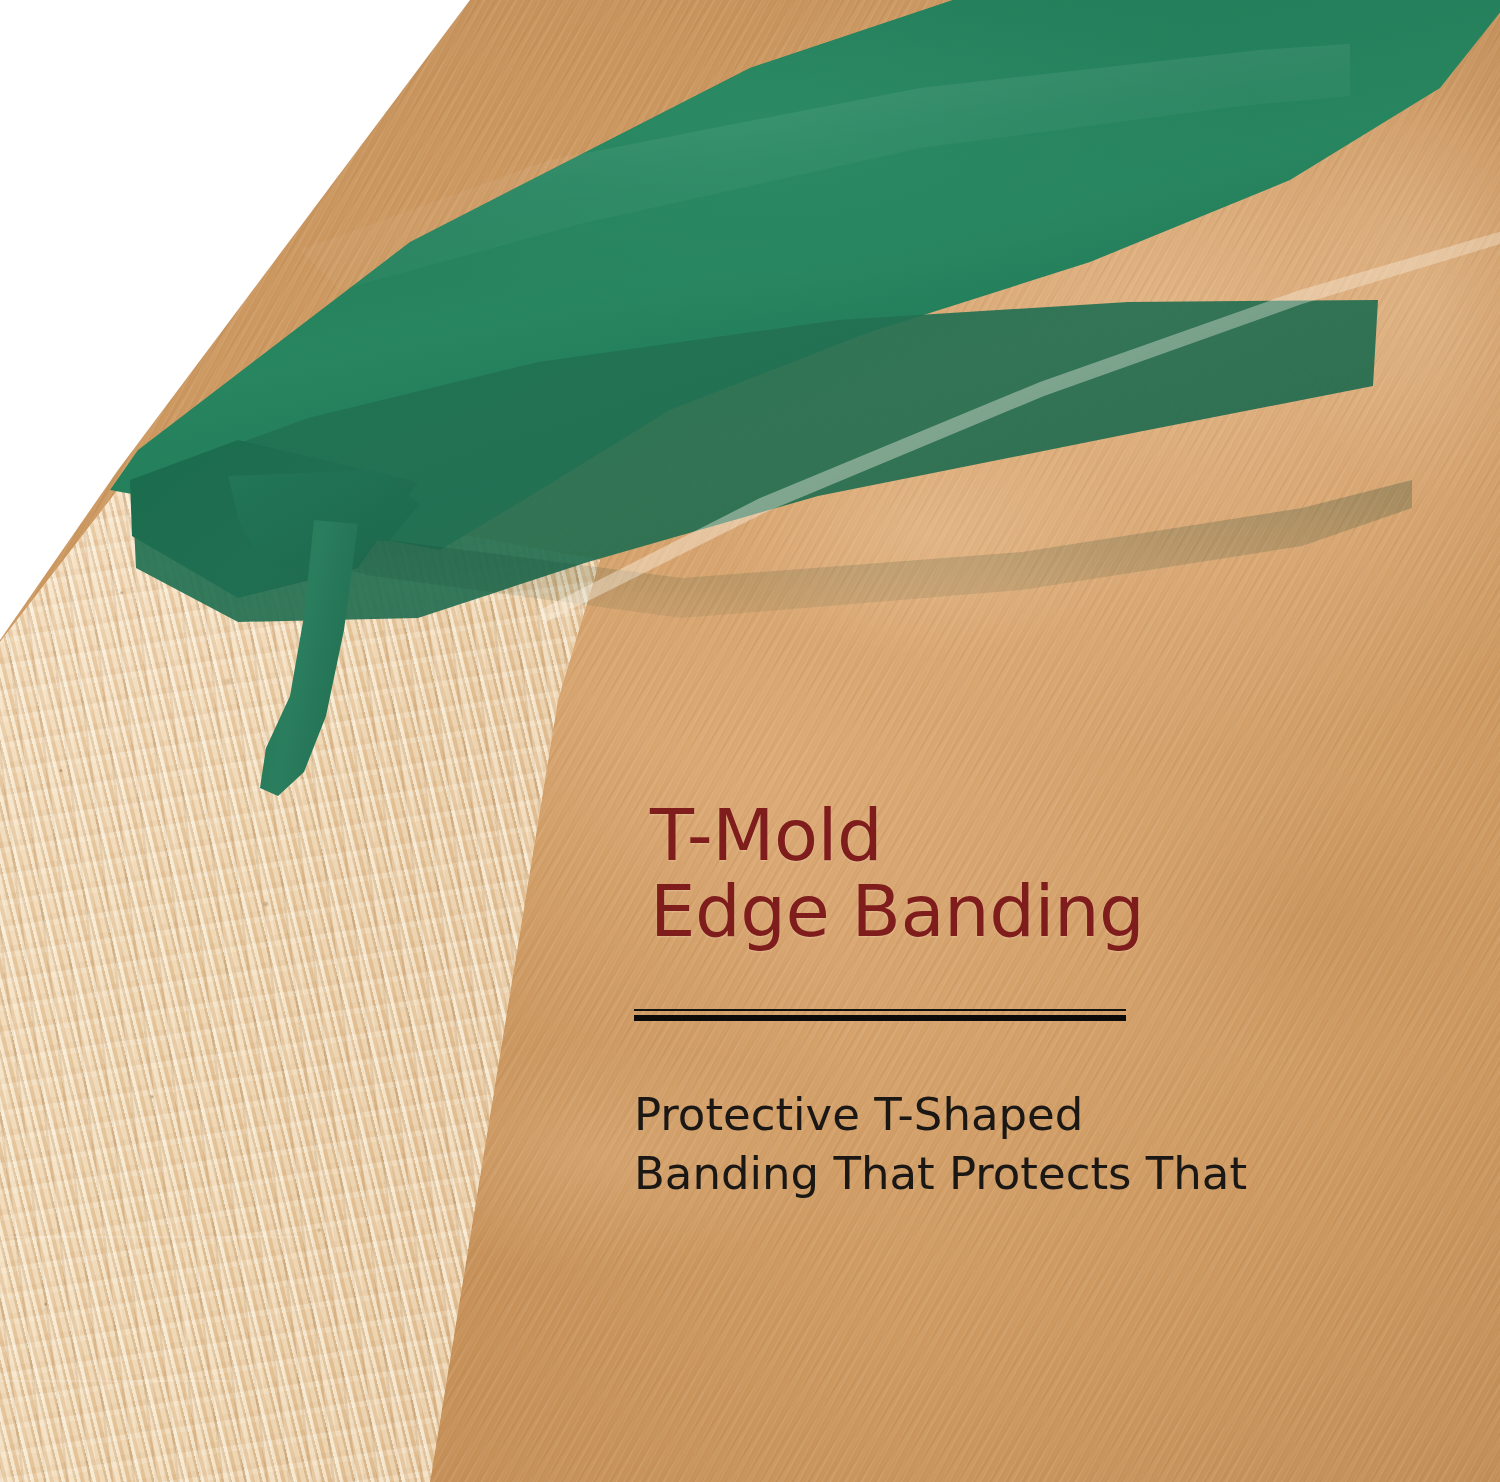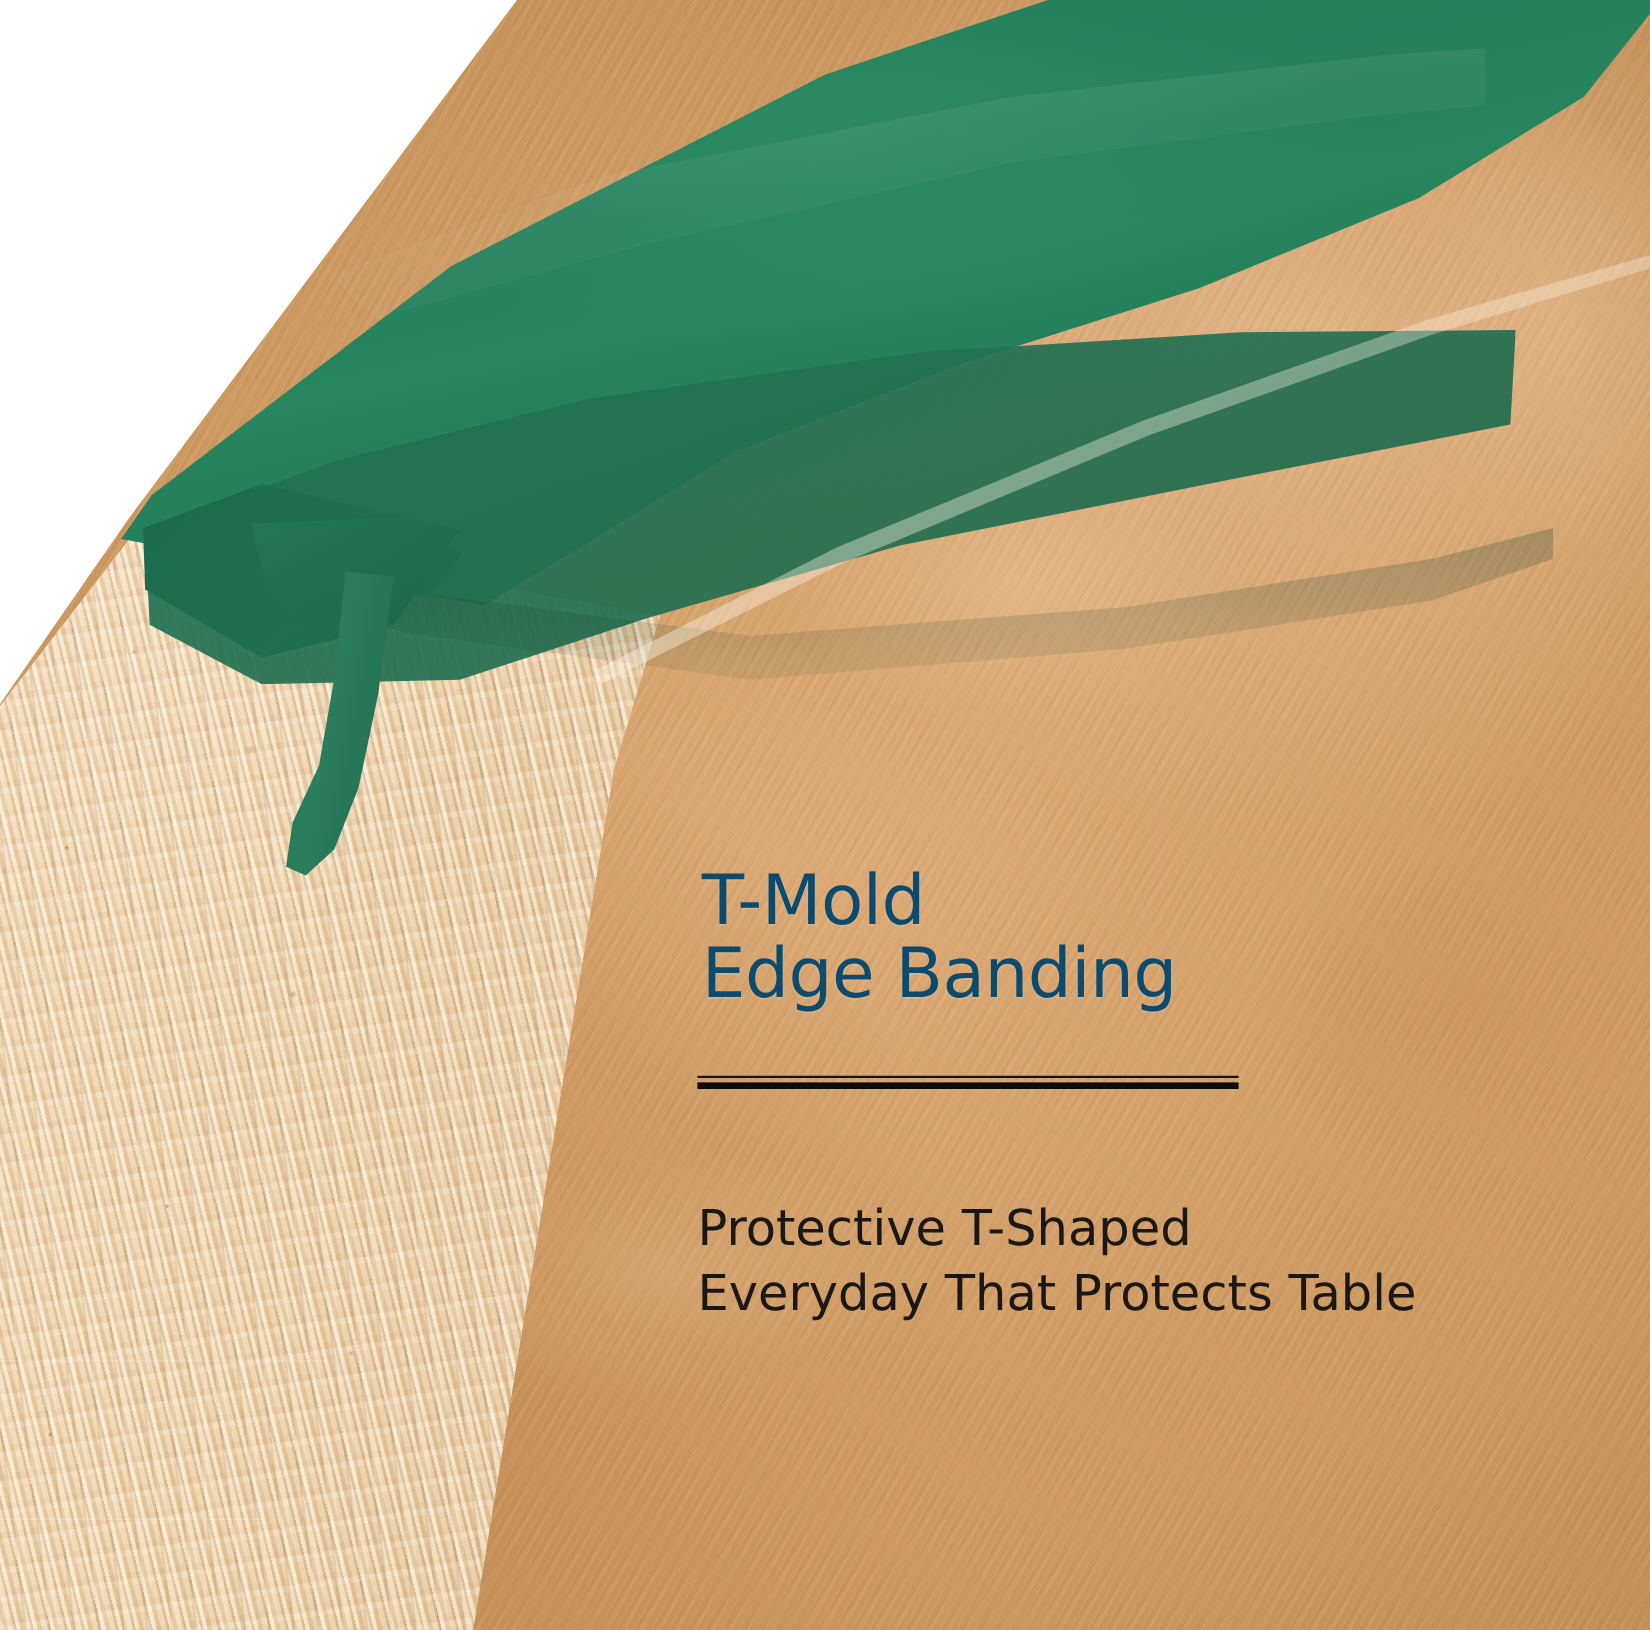--- a/index.html
+++ b/index.html
@@ -351,25 +351,25 @@
   .copy {
     position: absolute;
     left: 634px;
     top: 782px;
     width: 790px;
   }
 
   .headline {
     font-family: "DejaVu Sans", sans-serif;
     font-weight: 400;
-    font-size: 63px;
+    font-size: 72px;
     line-height: 1.05;
     letter-spacing: -0.5px;
-    color: #0c4a6e;
-    margin: 4px;
+    color: #7f1d1d;
+    margin: 16px;
     text-shadow: 0 1px 2px rgba(255,240,220,0.30);
   }
   .headline .line { display: block; white-space: nowrap; }
 
   .rules {
     margin-top: 60px;
     width: 492px;
   }
   .rule-thin {
     height: 2px;
@@ -377,21 +377,21 @@
     width: 100%;
   }
   .rule-gap { height: 4px; }
   .rule-thick {
     height: 6px;
     background: #0D0B09;
     width: 100%;
   }
 
   .subcopy {
-    margin-top: 98px;
+    margin-top: 65px;
     font-family: "DejaVu Sans", sans-serif;
     font-weight: 400;
     font-size: 45px;
     line-height: 1.30;
     color: #1A1714;
     letter-spacing: 0px;
   }
   .subcopy .line { display: block; white-space: nowrap; }
 </style>
 </head>
@@ -430,17 +430,17 @@
     </h1>
 
     <div class="rules">
       <div class="rule-thin"></div>
       <div class="rule-gap"></div>
       <div class="rule-thick"></div>
     </div>
 
     <div class="subcopy">
       <span class="line">Protective T-Shaped</span>
-      <span class="line">Everyday That Protects Table</span>
+      <span class="line">Banding That Protects That</span>
     </div>
 
   </div>
 </div>
 
 </body></html>

